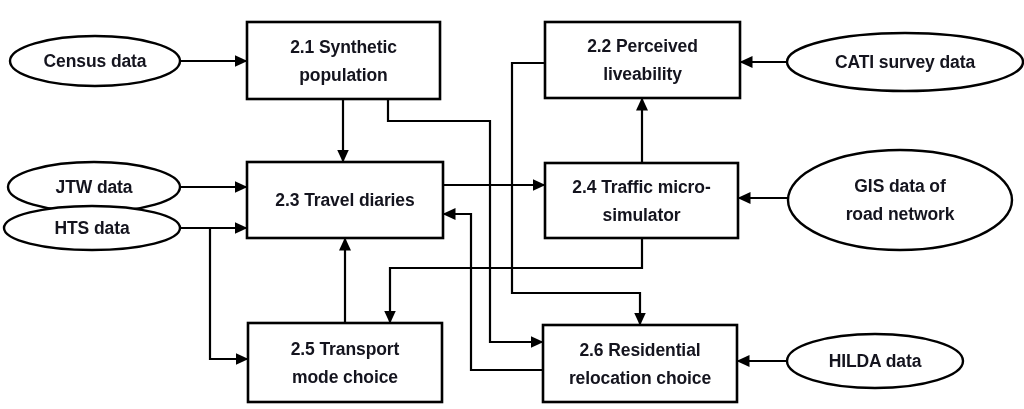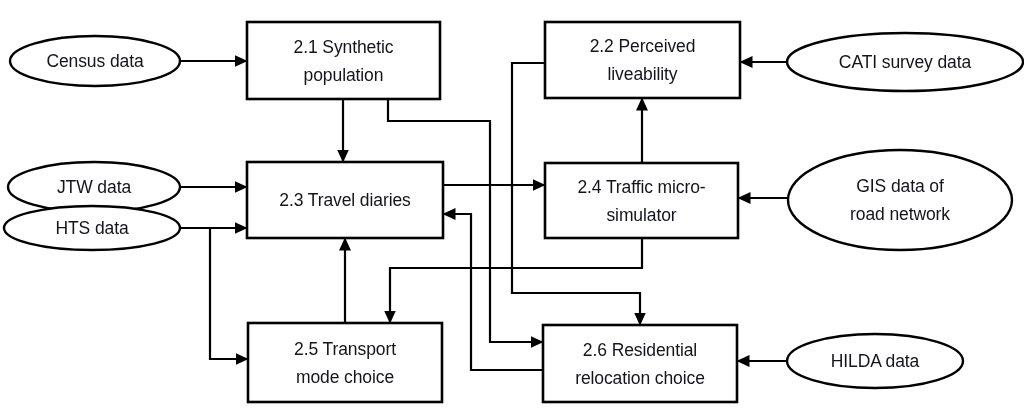--- a/index.html
+++ b/index.html
@@ -2,20 +2,21 @@
 <html><head>
 <meta charset="utf-8">
 <style>
   html,body{margin:0;padding:0;background:#ffffff;}
   #stage{
     position:relative;
     width:1024px;height:409px;
     background:#ffffff;
     font-family:"Liberation Sans","DejaVu Sans",sans-serif;
     overflow:hidden;
+    font-weight:bold;
   }
   svg{display:block;}
   .box{fill:#ffffff;stroke:#000000;stroke-width:2.6;}
   .node-ellipse{fill:#ffffff;stroke:#000000;stroke-width:2.4;}
   .edge{fill:none;stroke:#000000;stroke-width:2.2;}
   .label{
     font-family:"Liberation Sans","DejaVu Sans",sans-serif;
     font-size:17.5px;
     fill:#14141e;
     text-anchor:middle;

